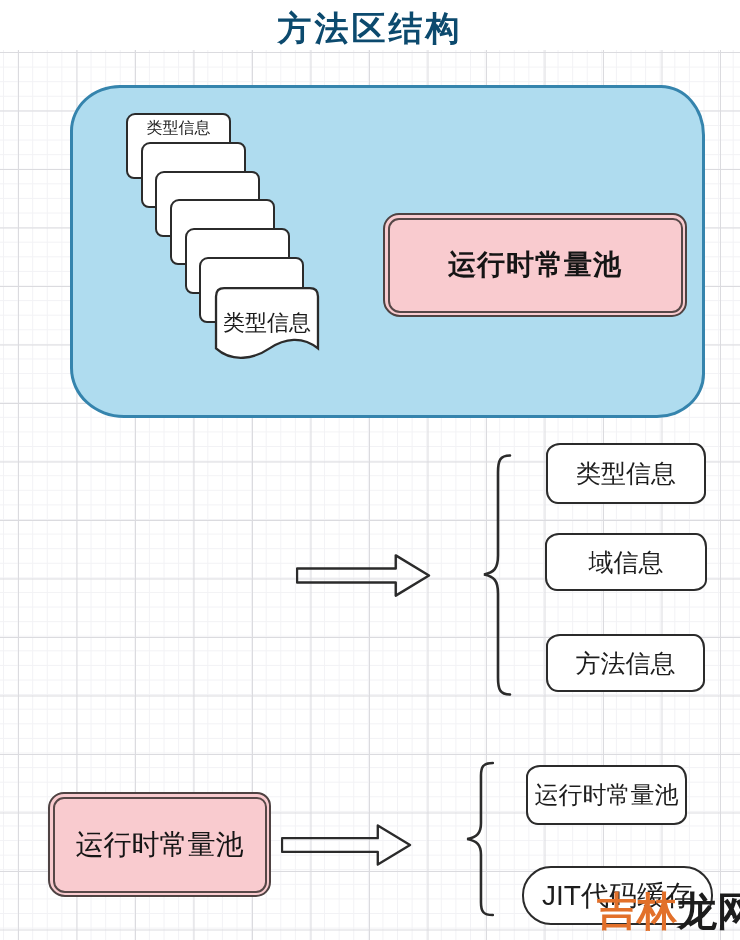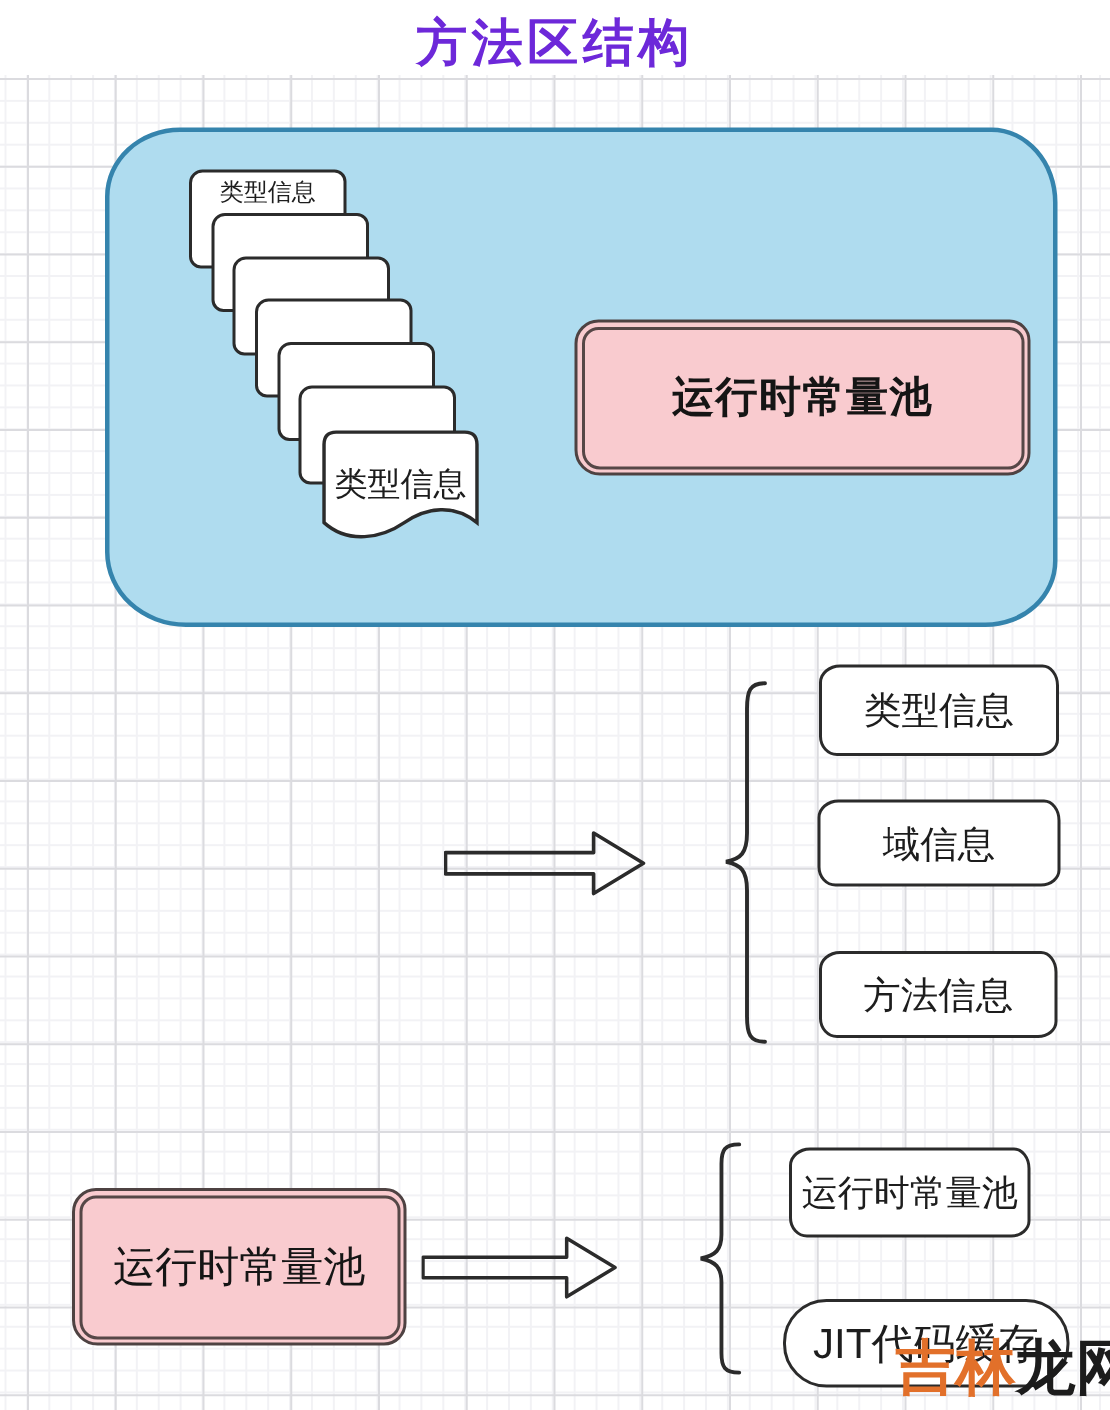--- a/index.html
+++ b/index.html
@@ -11,21 +11,21 @@
     background-image:
       linear-gradient(to right, #dbdbdf 1px, transparent 1px),
       linear-gradient(to bottom, #dbdbdf 1px, transparent 1px),
       linear-gradient(to right, #f2f2f5 1px, transparent 1px),
       linear-gradient(to bottom, #f2f2f5 1px, transparent 1px);
     background-size: 58.5px 58.5px, 58.5px 58.5px, 14.6px 14.6px, 14.6px 14.6px;
     background-position: 18px 2px, 18px 2px, 3px 2px, 3px 2px; }
 
   .title { position:absolute; left:0; top:6px; width:740px; text-align:center;
     font-family:"Liberation Serif","DejaVu Serif",serif; font-weight:700;
-    font-size:34px; letter-spacing:3px; color:#6d28d9; }
+    font-size:34px; letter-spacing:3px; color:#0c4a6e; }
 
   .blue-box { position:absolute; left:70px; top:85px; width:635px; height:333px;
     background:#afdcef; border:3px solid #3584ad;
     border-radius:50px 44px 48px 54px / 46px 50px 44px 50px; }
 
   .card { position:absolute; width:105px; height:66px; background:#fff;
     border:2px solid #2b2b2b; border-radius:9px 8px 10px 8px; }
   .c0{left:53px;  top:25px;}
   .c1{left:68px;  top:54px;}
   .c2{left:82px;  top:83px;}

